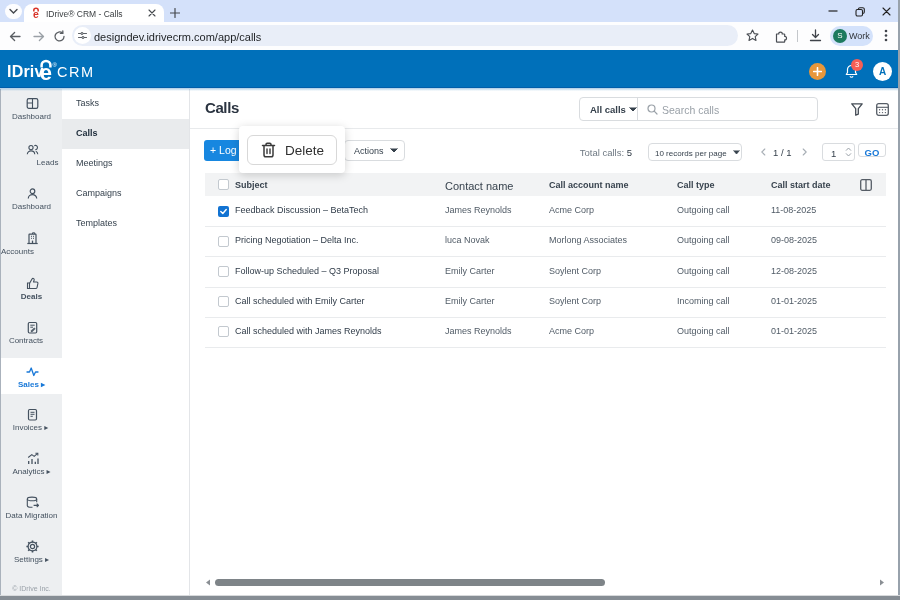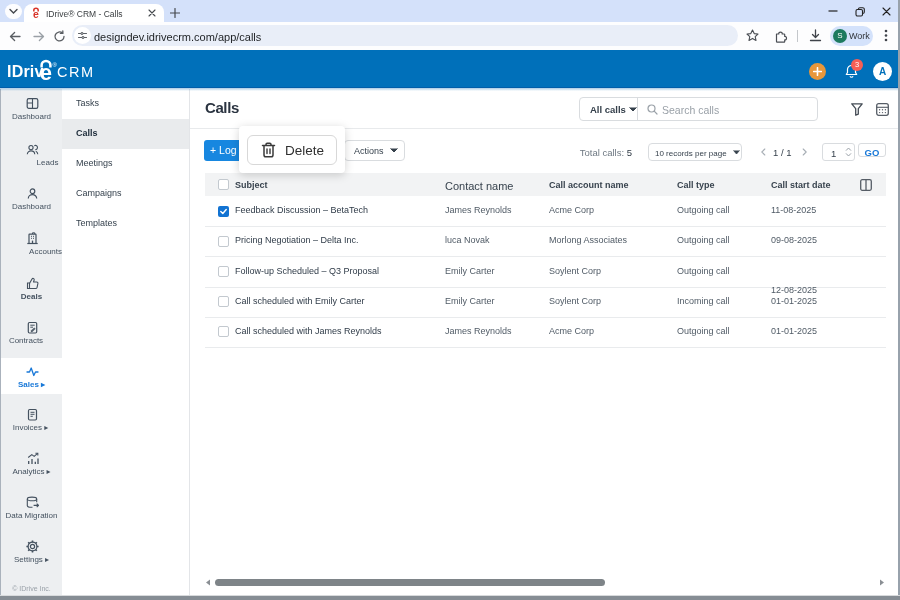--- a/index.html
+++ b/index.html
@@ -125,21 +125,21 @@
       <path d="M2.3 11.5 a4.2 3.8 0 0 1 8.4 0" fill="none" stroke="#44515f" stroke-width="1.2"></path>
     </svg>
     <div class="abs" style="left:0;top:117px;width:61px;font-size:8px;font-weight:normal;color:#44515f;text-align:center;">Dashboard</div>
     <svg class="abs" style="left:24.5px;top:146.5px;" width="13" height="13" viewBox="0 0 13 13">
       <rect x="3" y="2.2" width="7" height="9.3" rx="0.5" fill="none" stroke="#44515f" stroke-width="1.2"></rect>
       <path d="M1.3 11.5 H11.7" stroke="#44515f" stroke-width="1.2"></path>
       <path d="M5 4.3 H6 M7 4.3 H8 M5 6.3 H6 M7 6.3 H8" stroke="#44515f" stroke-width="1"></path>
       <path d="M6.5 8.6 V11.5" stroke="#44515f" stroke-width="1.3"></path>
       <path d="M6.5 2 V0.8 H8.7 V2" fill="none" stroke="#44515f" stroke-width="1"></path>
     </svg>
-    <div class="abs" style="left:0;top:162px;width:61px;font-size:8px;font-weight:normal;color:#44515f;text-align:right;">Accounts</div>
+    <div class="abs" style="left:0;top:162px;width:61px;font-size:8px;font-weight:normal;color:#44515f;text-align:left;">Accounts</div>
     <svg class="abs" style="left:24.5px;top:191.5px;" width="13" height="13" viewBox="0 0 13 13">
       <path d="M1.5 6 H3.5 V11.5 H1.5 Z" fill="none" stroke="#44515f" stroke-width="1.1"></path>
       <path d="M3.5 6.5 L6 2 a1.2 1.2 0 0 1 2.2 0.8 L7.5 5 h3.2 a1.2 1.2 0 0 1 1.2 1.4 l-0.8 4 a1.5 1.5 0 0 1 -1.5 1.1 H3.5" fill="none" stroke="#44515f" stroke-width="1.1" stroke-linejoin="round"></path>
     </svg>
     <div class="abs" style="left:0;top:207px;width:61px;font-size:8px;font-weight:bold;color:#44515f;text-align:center;">Deals</div>
     <svg class="abs" style="left:24.5px;top:235.5px;" width="13" height="13" viewBox="0 0 13 13">
       <rect x="2.3" y="1.5" width="8.4" height="10.5" rx="1.2" fill="none" stroke="#44515f" stroke-width="1.2"></rect>
       <path d="M4.3 4.2 H8.7 M4.3 6.2 H7" stroke="#44515f" stroke-width="1"></path>
       <path d="M5 9.6 L8.2 6.4 L9.6 7.8 L6.4 11 L4.8 11.2 Z" fill="#44515f" opacity="0.9"></path>
     </svg>
@@ -270,21 +270,21 @@
     <div class="abs" style="left:445px;top:235.29999999999998px;font-size:9px;color:#505b66;">luca Novak</div>
     <div class="abs" style="left:549px;top:235.29999999999998px;font-size:9px;color:#505b66;">Morlong Associates</div>
     <div class="abs" style="left:677px;top:235.29999999999998px;font-size:9px;color:#505b66;">Outgoing call</div>
     <div class="abs" style="left:771px;top:235.29999999999998px;font-size:9px;color:#505b66;">09-08-2025</div>
     <div class="abs" style="left:205px;top:286.59999999999997px;width:681px;height:1px;background:#e9ebed;"></div>
     <div class="abs" style="left:218px;top:266px;width:11px;height:11px;border:1px solid #c3c9cf;border-radius:2px;background:#fff;"></div>
     <div class="abs" style="left:235px;top:265.5px;font-size:9px;color:#2f3b48;">Follow-up Scheduled – Q3 Proposal</div>
     <div class="abs" style="left:445px;top:265.5px;font-size:9px;color:#505b66;">Emily Carter</div>
     <div class="abs" style="left:549px;top:265.5px;font-size:9px;color:#505b66;">Soylent Corp</div>
     <div class="abs" style="left:677px;top:265.5px;font-size:9px;color:#505b66;">Outgoing call</div>
-    <div class="abs" style="left:771px;top:265.5px;font-size:9px;color:#505b66;margin-top:19px;">12-08-2025</div>
+    <div class="abs" style="left:771px;top:265.5px;font-size:9px;color:#505b66;">12-08-2025</div>
     <div class="abs" style="left:205px;top:316.8px;width:681px;height:1px;background:#e9ebed;"></div>
     <div class="abs" style="left:218px;top:296.20000000000005px;width:11px;height:11px;border:1px solid #c3c9cf;border-radius:2px;background:#fff;"></div>
     <div class="abs" style="left:235px;top:295.70000000000005px;font-size:9px;color:#2f3b48;">Call scheduled with Emily Carter</div>
     <div class="abs" style="left:445px;top:295.70000000000005px;font-size:9px;color:#505b66;">Emily Carter</div>
     <div class="abs" style="left:549px;top:295.70000000000005px;font-size:9px;color:#505b66;">Soylent Corp</div>
     <div class="abs" style="left:677px;top:295.70000000000005px;font-size:9px;color:#505b66;">Incoming call</div>
     <div class="abs" style="left:771px;top:295.70000000000005px;font-size:9px;color:#505b66;">01-01-2025</div>
     <div class="abs" style="left:205px;top:347px;width:681px;height:1px;background:#e9ebed;"></div>
     <div class="abs" style="left:218px;top:326.40000000000003px;width:11px;height:11px;border:1px solid #c3c9cf;border-radius:2px;background:#fff;"></div>
     <div class="abs" style="left:235px;top:325.90000000000003px;font-size:9px;color:#2f3b48;">Call scheduled with James Reynolds</div>

